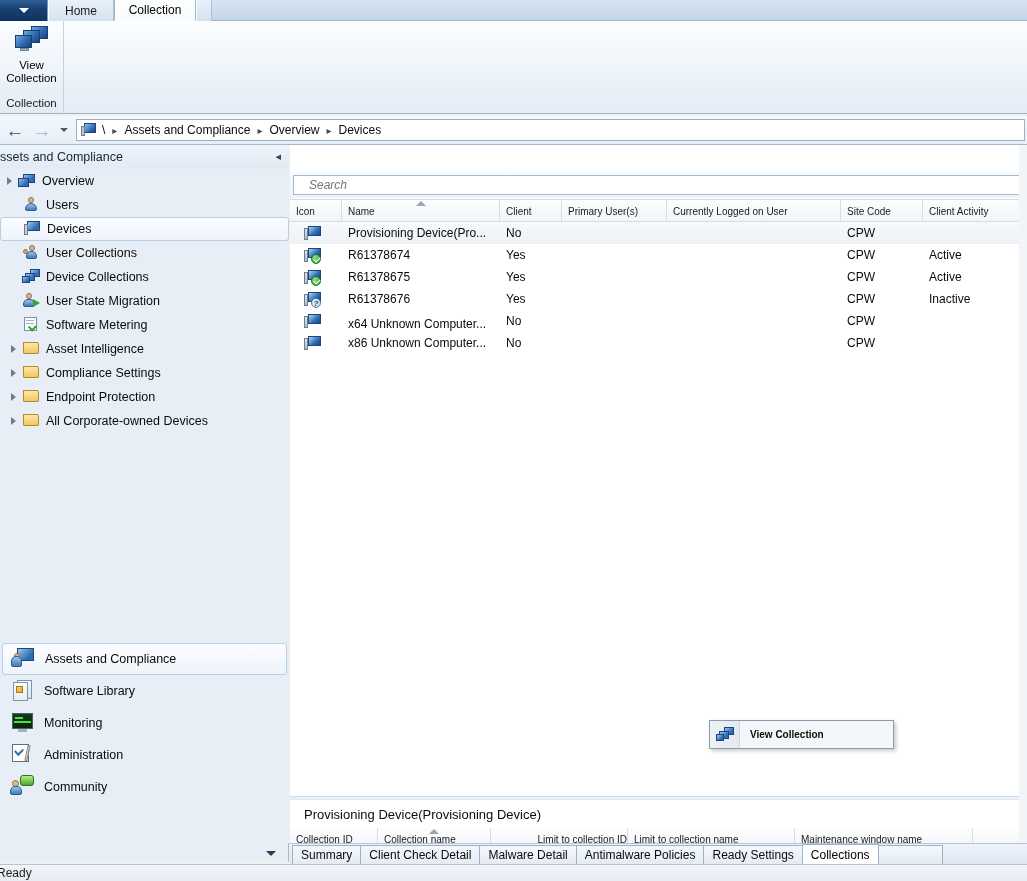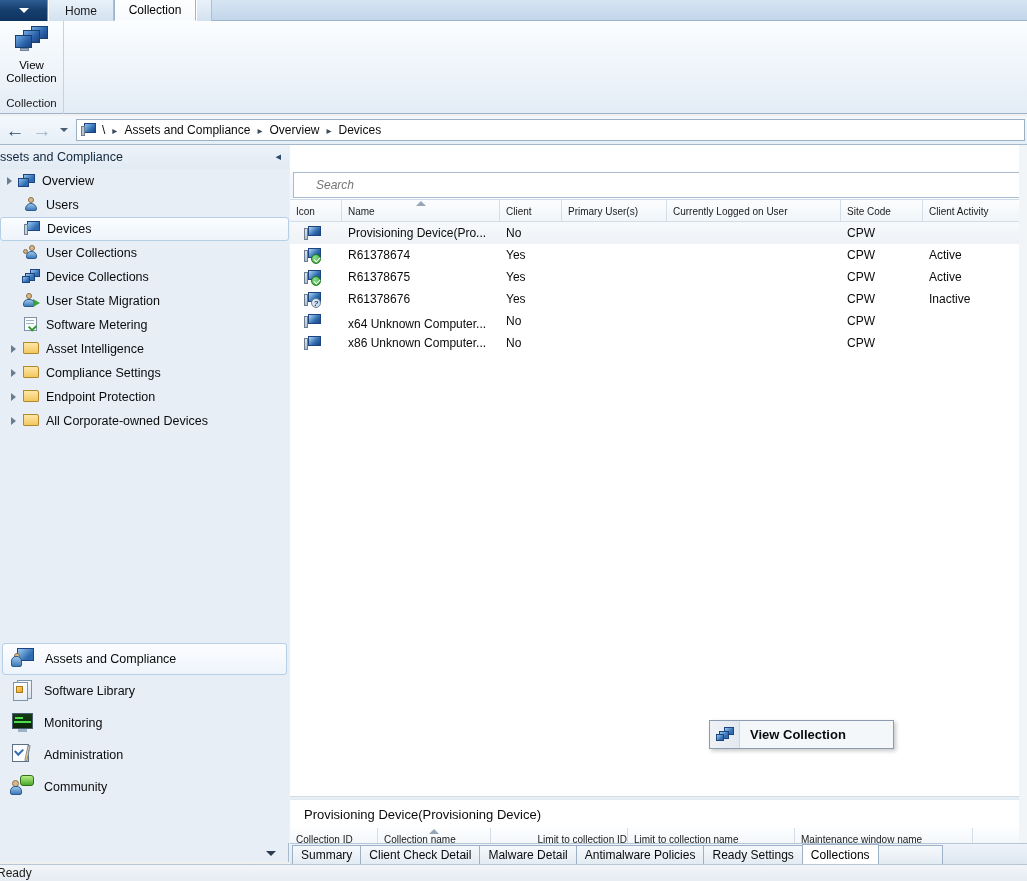--- a/index.html
+++ b/index.html
@@ -335,23 +335,23 @@
     display: flex; align-items: center; padding-left: 6px;
   }
   .content-header-text { font-size: 12.5px; color: #0b0b0b; }
 
   .searchrow {
     position: absolute; left: 0; top: 27px; width: 737px; height: 26px;
     background: linear-gradient(to bottom, #f7fafd 0%, #eef4fa 100%);
     display: flex; align-items: center; padding: 0 3px;
   }
   .searchbox {
-    flex: 1; height: 26px;
+    flex: 1; height: 20px;
     background: #fff; border: 1px solid #a8bacd;
-    display: flex; align-items: center; padding-left: 20px;
+    display: flex; align-items: center; padding-left: 13px;
   }
   .searchbox input {
     border: none; outline: none; width: 100%; height: 16px;
     font-family: "Liberation Sans", sans-serif; font-size: 12px;
     font-style: italic; color: #777;
     background: transparent;
   }
 
   
   .listview {
@@ -493,21 +493,21 @@
     border-right: 1px solid #cfd8e2;
   }
   .ctx-icon { position: relative; width: 18px; height: 15px; margin-left: 6px; z-index: 2; }
   .ctx-icon .m1 { position:absolute; left:8px; top:0px; width:10px; height:8px;
      background: linear-gradient(135deg,#9ccaf0,#2f6cb0 70%); border:1px solid #1b4480; }
   .ctx-icon .m2 { position:absolute; left:3px; top:4px; width:10px; height:8px;
      background: linear-gradient(135deg,#9ccaf0,#2f6cb0 70%); border:1px solid #1b4480; }
   .ctx-icon .m3 { position:absolute; left:0px; top:7px; width:8px; height:7px;
      background: linear-gradient(135deg,#9ccaf0,#2f6cb0 70%); border:1px solid #1b4480; }
   .ctx-label {
-    margin-left: 16px; font-size: 13px; font-weight: bold; color: #0b0b0b; z-index: 2;
+    margin-left: 16px; font-size: 10px; font-weight: bold; color: #0b0b0b; z-index: 2;
   }
 
   
   .right-gutter {
     position: absolute; left: 1019px; top: 145px; width: 8px; height: 717px;
     background: #f2f5f8;
   }
 </style>
 </head>
 <body>

